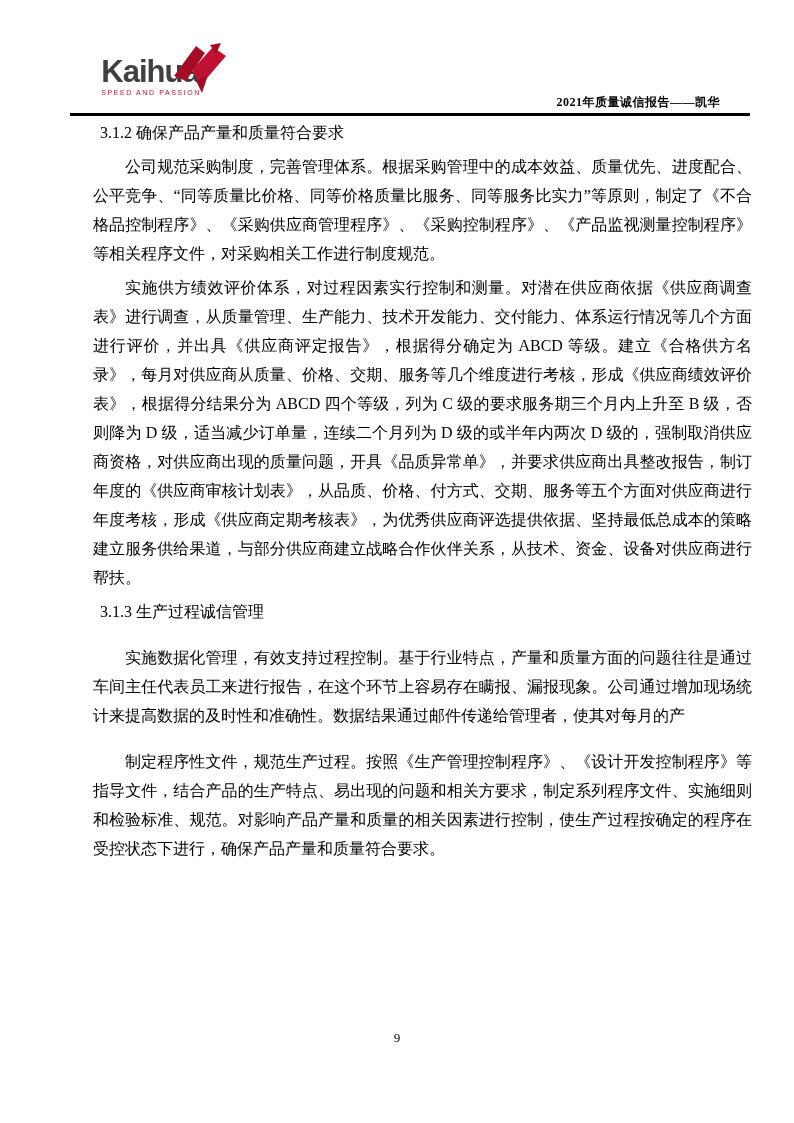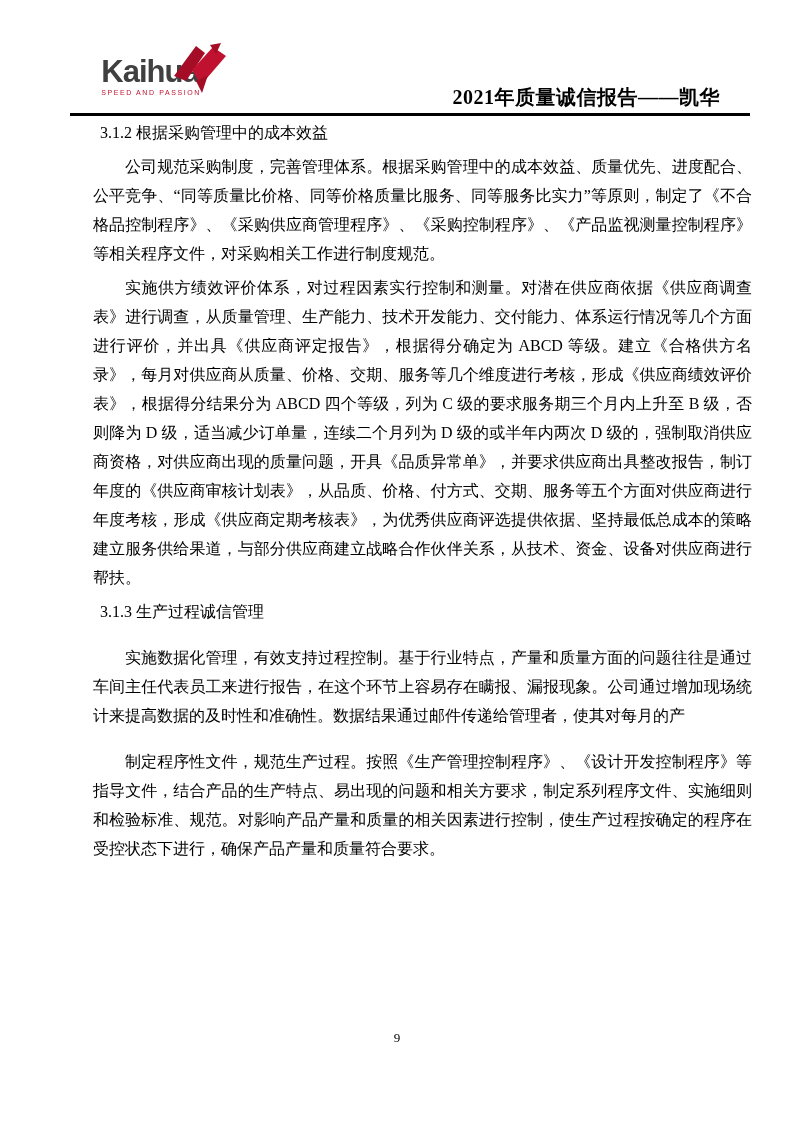--- a/index.html
+++ b/index.html
@@ -33,21 +33,21 @@
     letter-spacing: 1.6px;
     color: #c01230;
     text-align: right;
     padding-right: 14px;
     margin-top: 1px;
   }
   .header-title {
     position: absolute;
     right: 74px;
     bottom: 5px;
-    font-size: 20px;
+    font-size: 12px;
     font-weight: 700;
     letter-spacing: 0.5px;
     text-align: right;
   }
   .header-rule {
     position: absolute;
     left: 70px;
     right: 44px;
     bottom: 0;
     height: 3px;
@@ -94,21 +94,21 @@
         <polygon points="37,2 48,0 43,11" fill="#a50d26"></polygon>
         <polygon points="23,38 35,32 29,50" fill="#a50d26"></polygon>
       </svg>
       <div class="logo-tagline">SPEED AND PASSION</div>
     </div>
     <div class="header-title">2021年质量诚信报告——凯华</div>
     <div class="header-rule"></div>
   </header>
 
   <main class="content">
-    <div class="heading">3.1.2 根据采购管理中的成本效益</div>
+    <div class="heading">3.1.2 确保产品产量和质量符合要求</div>
     <p>公司规范采购制度，完善管理体系。根据采购管理中的成本效益、质量优先、进度配合、公平竞争、“同等质量比价格、同等价格质量比服务、同等服务比实力”等原则，制定了《不合格品控制程序》、《采购供应商管理程序》、《采购控制程序》、《产品监视测量控制程序》等相关程序文件，对采购相关工作进行制度规范。</p>
     <p>实施供方绩效评价体系，对过程因素实行控制和测量。对潜在供应商依据《供应商调查表》进行调查，从质量管理、生产能力、技术开发能力、交付能力、体系运行情况等几个方面进行评价，并出具《供应商评定报告》，根据得分确定为 ABCD 等级。建立《合格供方名录》，每月对供应商从质量、价格、交期、服务等几个维度进行考核，形成《供应商绩效评价表》，根据得分结果分为 ABCD 四个等级，列为 C 级的要求服务期三个月内上升至 B 级，否则降为 D 级，适当减少订单量，连续二个月列为 D 级的或半年内两次 D 级的，强制取消供应商资格，对供应商出现的质量问题，开具《品质异常单》，并要求供应商出具整改报告，制订年度的《供应商审核计划表》，从品质、价格、付方式、交期、服务等五个方面对供应商进行年度考核，形成《供应商定期考核表》，为优秀供应商评选提供依据、坚持最低总成本的策略建立服务供给果道，与部分供应商建立战略合作伙伴关系，从技术、资金、设备对供应商进行帮扶。</p>
     <div class="heading h313">3.1.3 生产过程诚信管理</div>
     <p class="gap">实施数据化管理，有效支持过程控制。基于行业特点，产量和质量方面的问题往往是通过车间主任代表员工来进行报告，在这个环节上容易存在瞒报、漏报现象。公司通过增加现场统计来提高数据的及时性和准确性。数据结果通过邮件传递给管理者，使其对每月的产</p>
     <p class="gap">制定程序性文件，规范生产过程。按照《生产管理控制程序》、《设计开发控制程序》等指导文件，结合产品的生产特点、易出现的问题和相关方要求，制定系列程序文件、实施细则和检验标准、规范。对影响产品产量和质量的相关因素进行控制，使生产过程按确定的程序在受控状态下进行，确保产品产量和质量符合要求。</p>
   </main>
 
   <footer class="page-footer">
     <div class="page-number">9</div>
   </footer>

